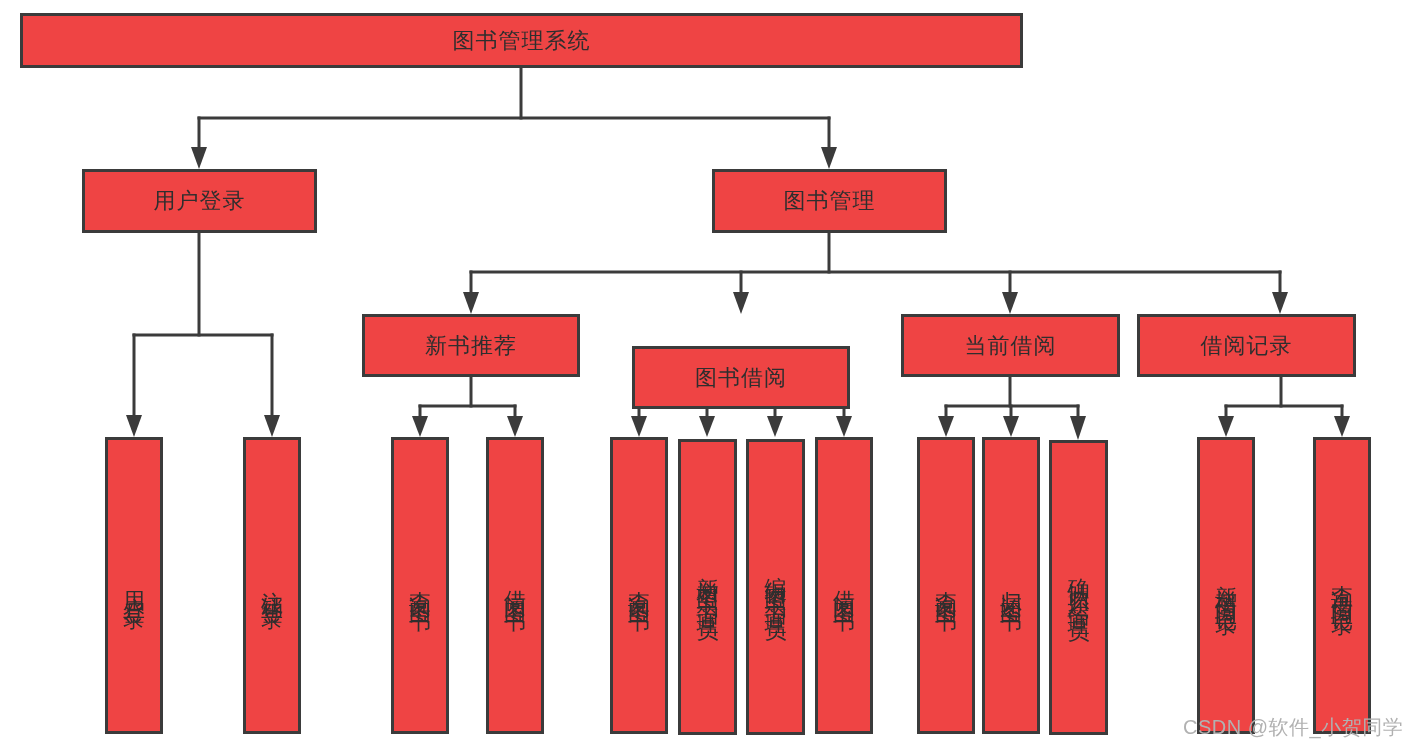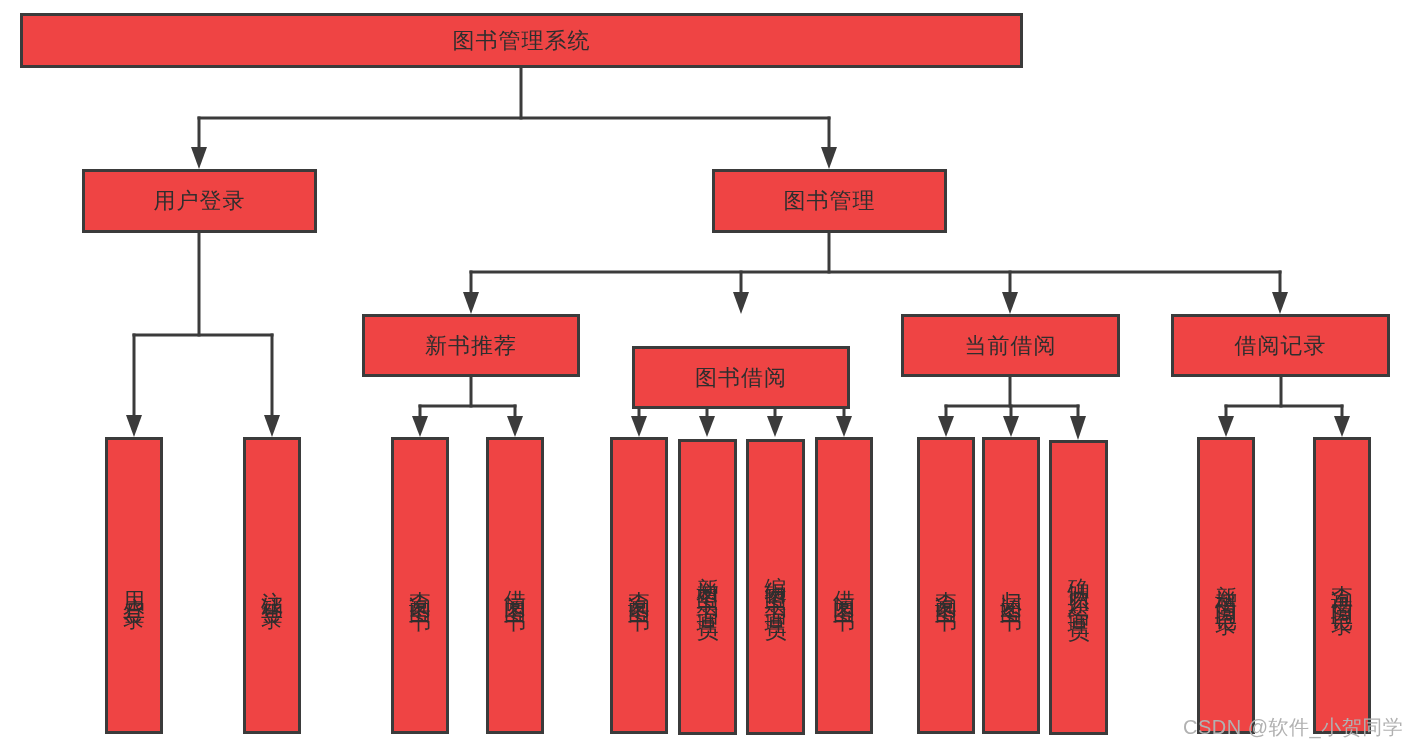--- a/index.html
+++ b/index.html
@@ -109,21 +109,21 @@
   </svg>
 
   <div class="node" style="left:20px;top:13px;width:1003px;height:55px;">图书管理系统</div>
 
   <div class="node" style="left:82px;top:169px;width:235px;height:64px;">用户登录</div>
   <div class="node" style="left:712px;top:169px;width:235px;height:64px;">图书管理</div>
 
   <div class="node" style="left:362px;top:314px;width:218px;height:63px;">新书推荐</div>
   <div class="node" style="left:632px;top:314px;width:218px;height:63px;margin-top:32px;">图书借阅</div>
   <div class="node" style="left:901px;top:314px;width:219px;height:63px;">当前借阅</div>
-  <div class="node" style="left:1171px;top:314px;width:219px;height:63px;">借阅记录</div>
+  <div class="node" style="left:1137px;top:314px;width:219px;height:63px;">借阅记录</div>
 
   <div class="node leaf" style="left:105px;top:437px;width:58px;height:297px;">用户登录</div>
   <div class="node leaf" style="left:243px;top:437px;width:58px;height:297px;">注销登录</div>
 
   <div class="node leaf" style="left:391px;top:437px;width:58px;height:297px;">查询图书</div>
   <div class="node leaf" style="left:486px;top:437px;width:58px;height:297px;">借阅图书</div>
 
   <div class="node leaf" style="left:610px;top:437px;width:58px;height:297px;">查询图书</div>
   <div class="node leaf" style="left:678px;top:439px;width:59px;height:296px;">新增图书（管理员）</div>
   <div class="node leaf" style="left:746px;top:439px;width:59px;height:296px;">编辑图书（管理员）</div>

